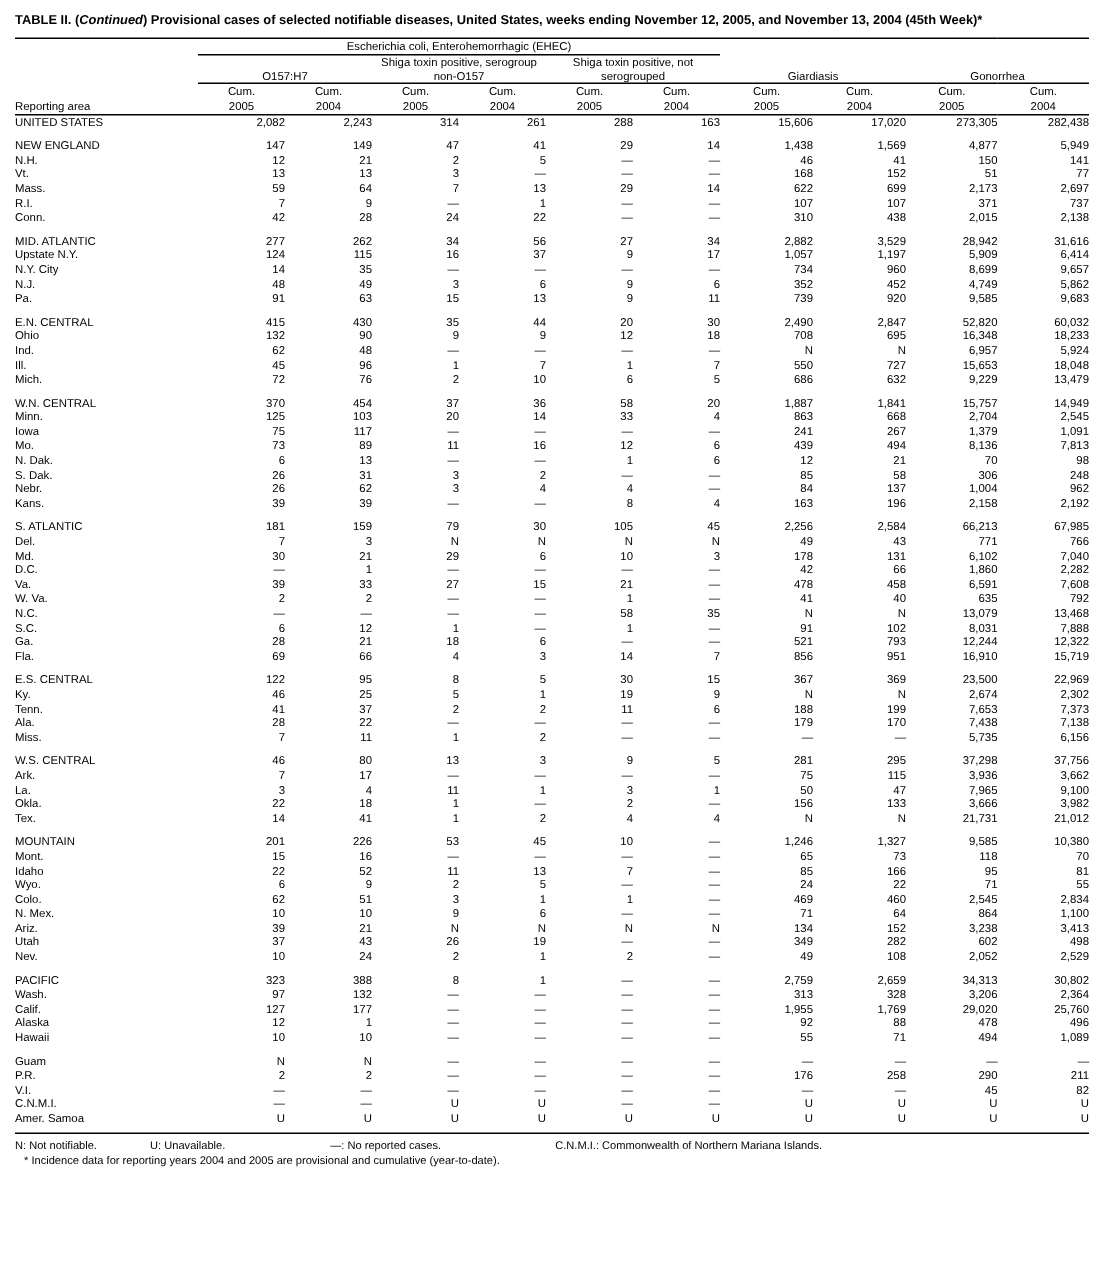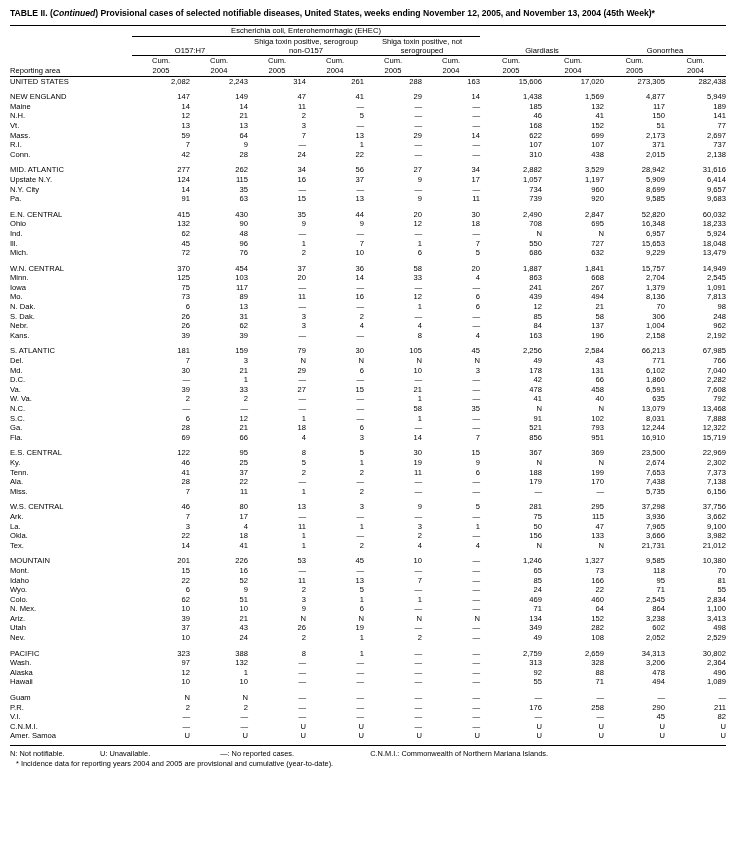--- a/index.html
+++ b/index.html
@@ -169,33 +169,20 @@
           <td class="num">47</td>
           <td class="num">41</td>
           <td class="num">29</td>
           <td class="num">14</td>
           <td class="num">1,438</td>
           <td class="num">1,569</td>
           <td class="num">4,877</td>
           <td class="num">5,949</td>
         </tr>
         <tr>
-          <td class="area">Maine</td>
-          <td class="num">14</td>
-          <td class="num">14</td>
-          <td class="num">11</td>
-          <td class="num">—</td>
-          <td class="num">—</td>
-          <td class="num">—</td>
-          <td class="num">185</td>
-          <td class="num">132</td>
-          <td class="num">117</td>
-          <td class="num">189</td>
-        </tr>
-        <tr>
           <td class="area">N.H.</td>
           <td class="num">12</td>
           <td class="num">21</td>
           <td class="num">2</td>
           <td class="num">5</td>
           <td class="num">—</td>
           <td class="num">—</td>
           <td class="num">46</td>
           <td class="num">41</td>
           <td class="num">150</td>
@@ -289,20 +276,33 @@
           <td class="num">—</td>
           <td class="num">—</td>
           <td class="num">—</td>
           <td class="num">—</td>
           <td class="num">734</td>
           <td class="num">960</td>
           <td class="num">8,699</td>
           <td class="num">9,657</td>
         </tr>
         <tr>
+          <td class="area">N.J.</td>
+          <td class="num">48</td>
+          <td class="num">49</td>
+          <td class="num">3</td>
+          <td class="num">6</td>
+          <td class="num">9</td>
+          <td class="num">6</td>
+          <td class="num">352</td>
+          <td class="num">452</td>
+          <td class="num">4,749</td>
+          <td class="num">5,862</td>
+        </tr>
+        <tr>
           <td class="area">Pa.</td>
           <td class="num">91</td>
           <td class="num">63</td>
           <td class="num">15</td>
           <td class="num">13</td>
           <td class="num">9</td>
           <td class="num">11</td>
           <td class="num">739</td>
           <td class="num">920</td>
           <td class="num">9,585</td>
@@ -893,20 +893,33 @@
           <td class="num">97</td>
           <td class="num">132</td>
           <td class="num">—</td>
           <td class="num">—</td>
           <td class="num">—</td>
           <td class="num">—</td>
           <td class="num">313</td>
           <td class="num">328</td>
           <td class="num">3,206</td>
           <td class="num">2,364</td>
+        </tr>
+        <tr>
+          <td class="area">Calif.</td>
+          <td class="num">127</td>
+          <td class="num">177</td>
+          <td class="num">—</td>
+          <td class="num">—</td>
+          <td class="num">—</td>
+          <td class="num">—</td>
+          <td class="num">1,955</td>
+          <td class="num">1,769</td>
+          <td class="num">29,020</td>
+          <td class="num">25,760</td>
         </tr>
         <tr>
           <td class="area">Alaska</td>
           <td class="num">12</td>
           <td class="num">1</td>
           <td class="num">—</td>
           <td class="num">—</td>
           <td class="num">—</td>
           <td class="num">—</td>
           <td class="num">92</td>

